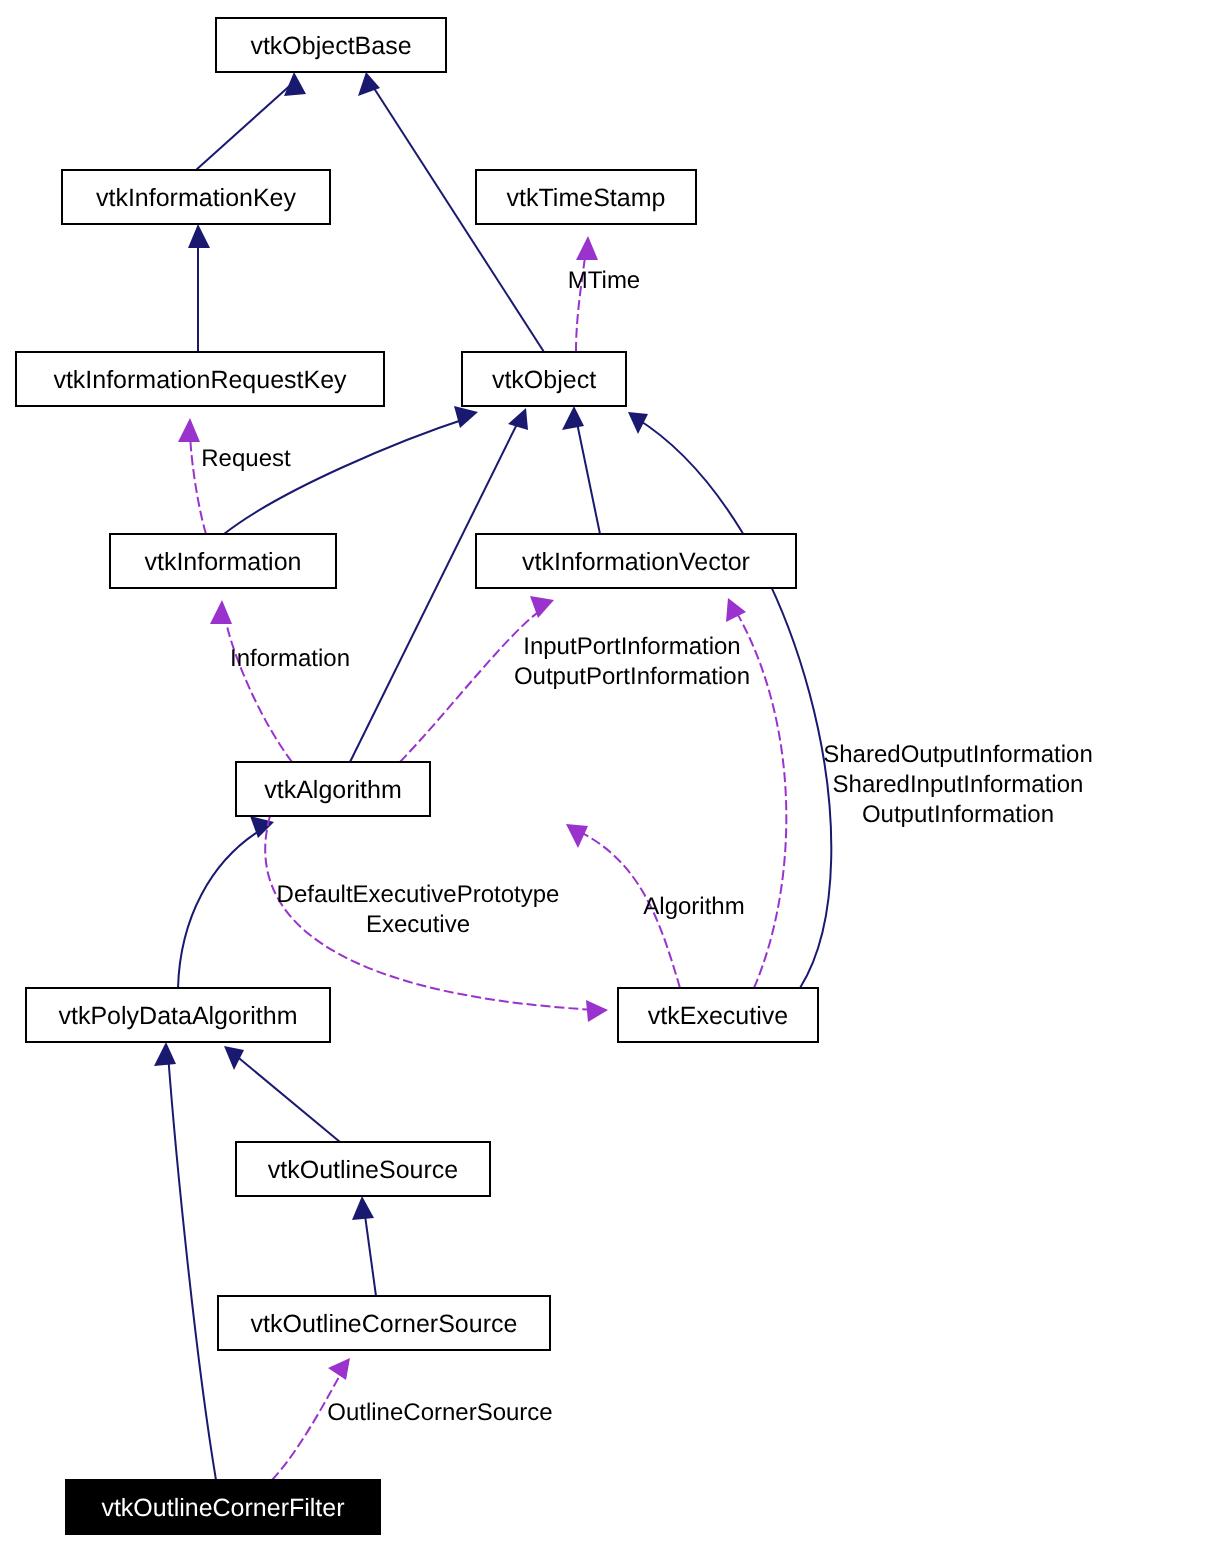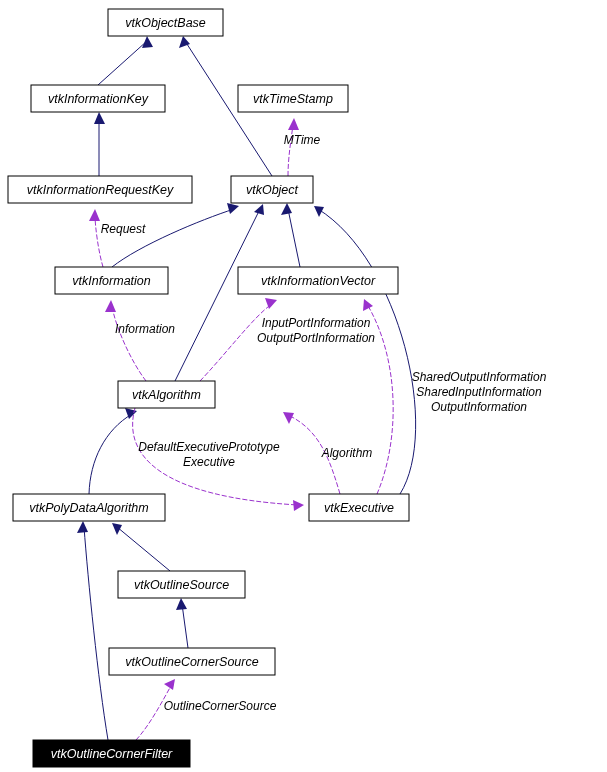--- a/index.html
+++ b/index.html
@@ -10,21 +10,20 @@
   body {
     width: 607px;
     height: 772px;
     overflow: hidden;
     font-family: "Liberation Sans", sans-serif;
   }
   #diagram-root {
     position: relative;
     width: 607px;
     height: 772px;
-    font-style: italic;
   }
   svg#uml-canvas {
     position: absolute;
     top: 0;
     left: 0;
     width: 607px;
     height: 772px;
   }
   .node-box {
     fill: #ffffff;

